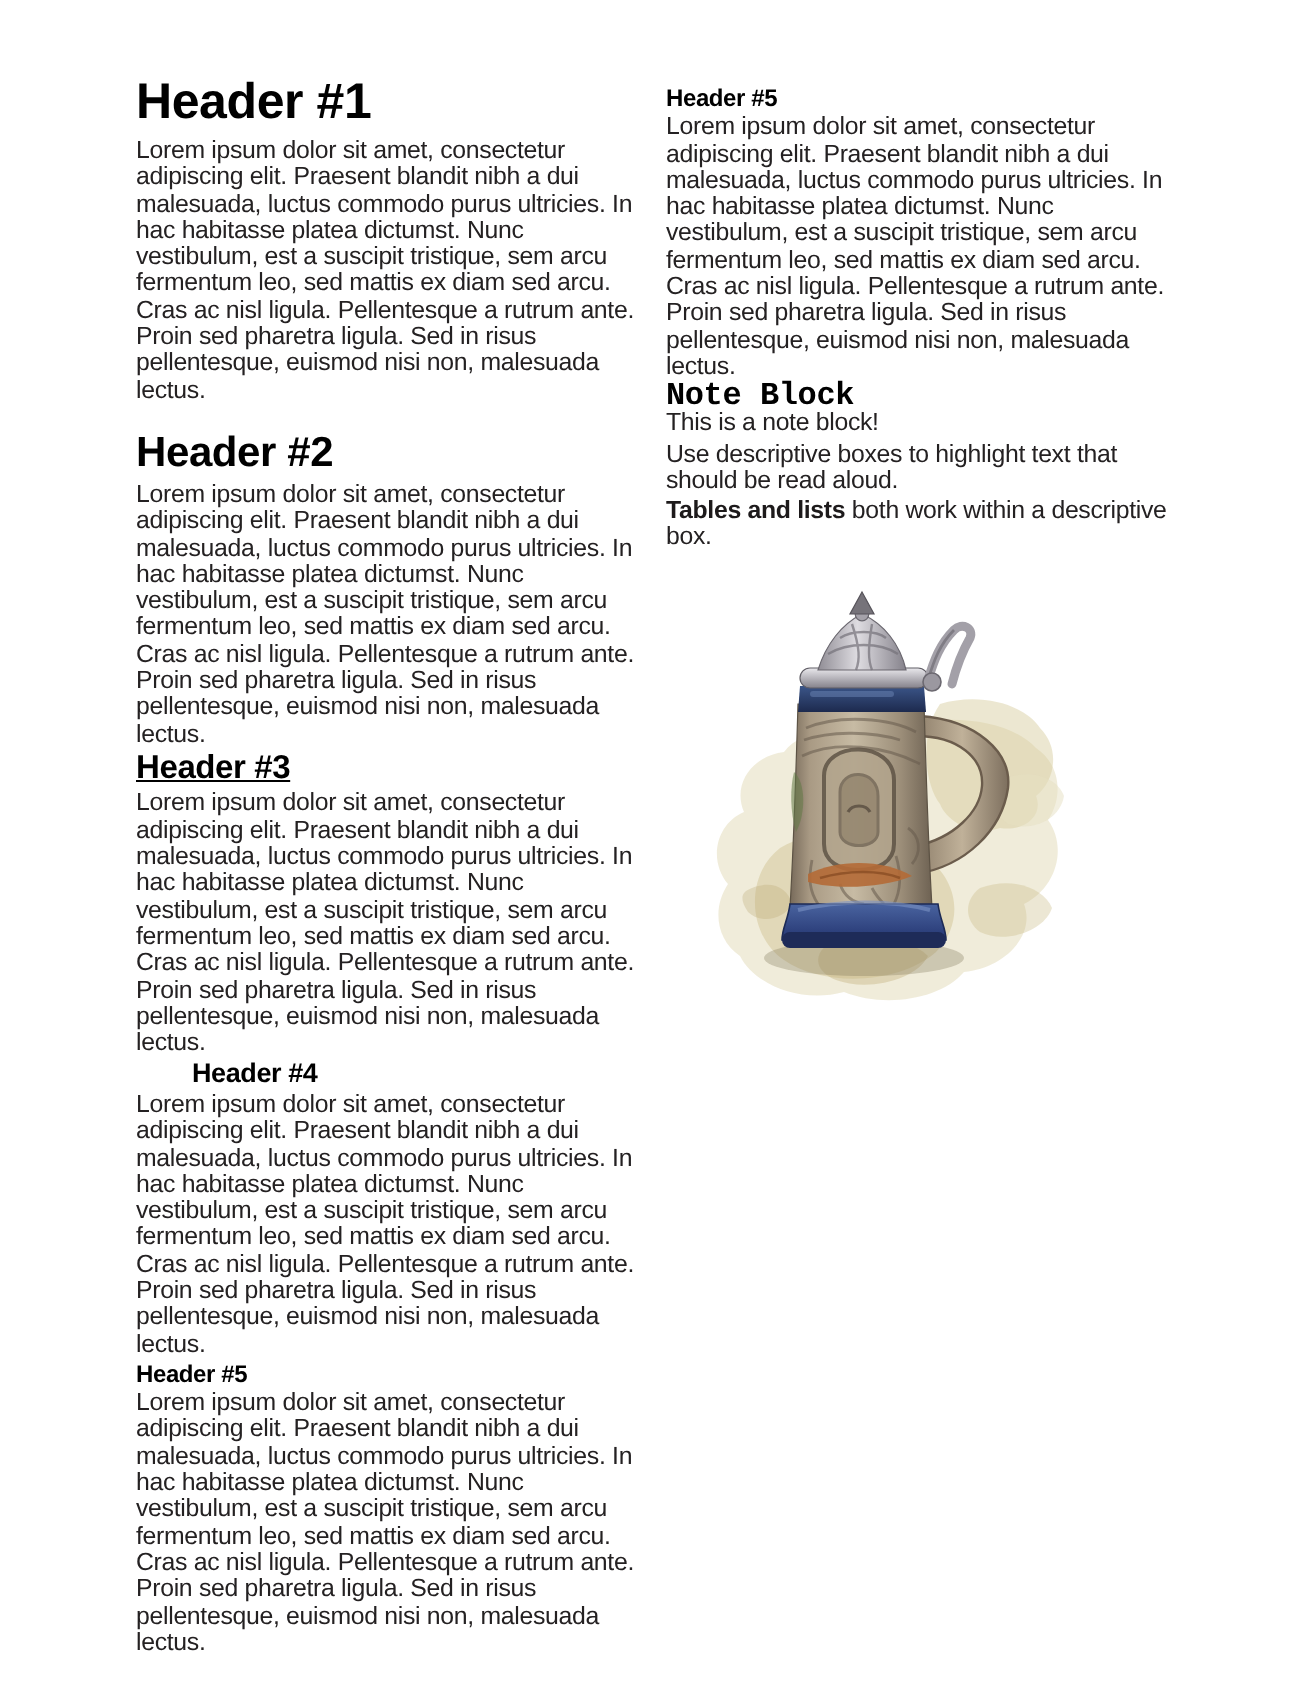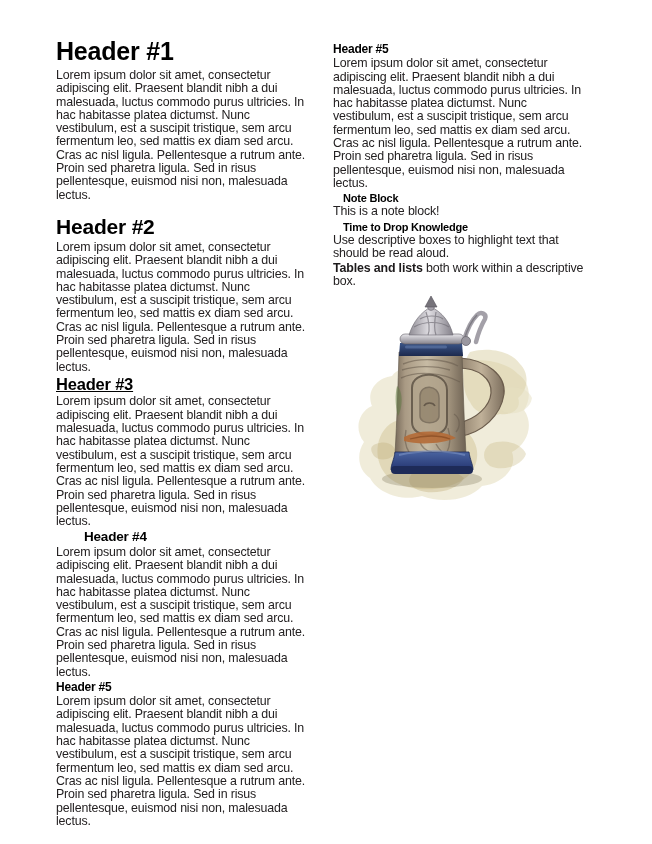--- a/index.html
+++ b/index.html
@@ -4,36 +4,36 @@
 <style>
   html,body { margin:0; padding:0; }
   body {
     width:652px; height:844px; background:#ffffff;
     font-family:"Liberation Sans", sans-serif;
     color:#242122;
     -webkit-font-smoothing:antialiased;
   }
   .page { position:relative; width:652px; height:844px; overflow:hidden; background:#ffffff; }
   .col { position:absolute; width:254px; }
-  .col-left  { left:56px;  top:38px; }
+  .col-left  { left:68px;  top:38px; }
   .col-right { left:333px; top:42px; }
 
   p.body {
     margin:0 0 2px 0;
     font-size:12.4px; line-height:13.3px;
     letter-spacing:-0.15px;
     color:#242122;
   }
   .hd { color:#000000; font-weight:bold; letter-spacing:-0.2px; }
   .hd1 { font-size:25px;   line-height:27px;   margin:0 0 4px 0; }
   .hd2 { font-size:21px;   line-height:22px;   margin:14px 0 3px 0; }
   .hd3 { font-size:16.5px; line-height:17.5px; margin:2px 0 2px 0;text-decoration:underline; }
   .hd4 { font-size:13.5px; line-height:14.5px; margin:2px 0 1px 0;padding-left:28px; }
   .hd5 { font-size:12px; line-height:13.3px; margin:1px 0 1px 0; }
-  .hd6 { font-size:11px;   line-height:12px;   margin:1px 0 1px 10px; }
+  .hd6 { font-size:16px;   line-height:12px;   margin:1px 0 1px 0;font-family:Liberation Mono, monospace; }
   .bold-lead { font-weight:bold; color:#1d1a1b;text-align:right; }
 
   .illustration {
     position:absolute; left:350px; top:294px;
     width:256px; height:216px;
   }
   .illustration svg { display:block; }
 </style>
 </head>
 <body>
@@ -57,21 +57,20 @@
     <p class="body">Lorem ipsum dolor sit amet, consectetur adipiscing elit. Praesent blandit nibh a dui malesuada, luctus commodo purus ultricies. In hac habitasse platea dictumst. Nunc vestibulum, est a suscipit tristique, sem arcu fermentum leo, sed mattis ex diam sed arcu. Cras ac nisl ligula. Pellentesque a rutrum ante. Proin sed pharetra ligula. Sed in risus pellentesque, euismod nisi non, malesuada lectus.</p>
   </div>
 
   <div class="col col-right">
     <div class="hd hd5">Header #5</div>
     <p class="body">Lorem ipsum dolor sit amet, consectetur adipiscing elit. Praesent blandit nibh a dui malesuada, luctus commodo purus ultricies. In hac habitasse platea dictumst. Nunc vestibulum, est a suscipit tristique, sem arcu fermentum leo, sed mattis ex diam sed arcu. Cras ac nisl ligula. Pellentesque a rutrum ante. Proin sed pharetra ligula. Sed in risus pellentesque, euismod nisi non, malesuada lectus.</p>
 
     <div class="hd hd6">Note Block</div>
     <p class="body">This is a note block!</p>
 
-    <div class="hd hd6">Time to Drop Knowledge</div>
     <p class="body">Use descriptive boxes to highlight text that should be read aloud.</p>
 
     <p class="body"><span class="bold-lead">Tables and lists</span><span> both work within a descriptive box.</span></p>
   </div>
 
   <div class="illustration">
     <svg width="256" height="216" viewBox="0 0 256 216" xmlns="http://www.w3.org/2000/svg">
       <defs>
         <linearGradient id="bodyGrad" x1="0" y1="0" x2="1" y2="0">
           <stop offset="0" stop-color="#776a5a"></stop>

